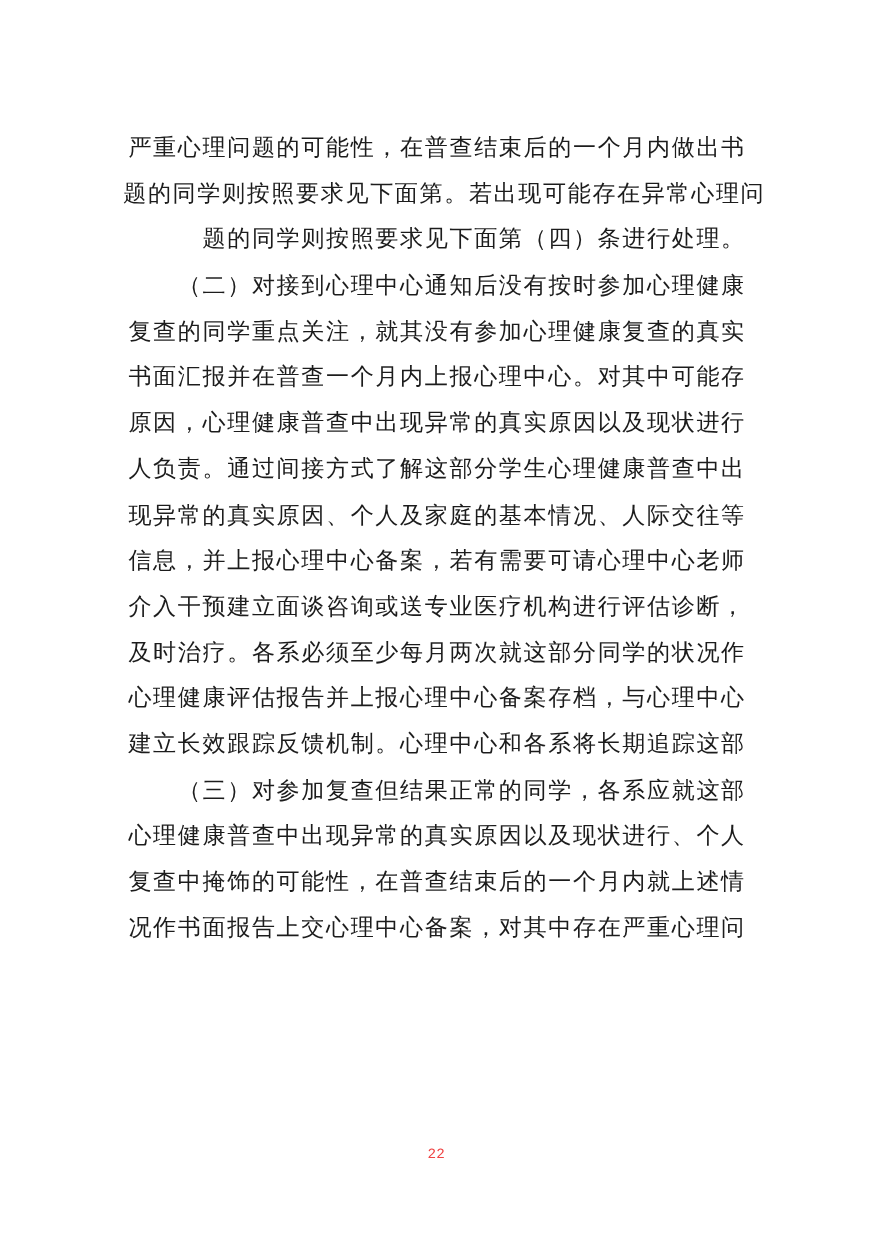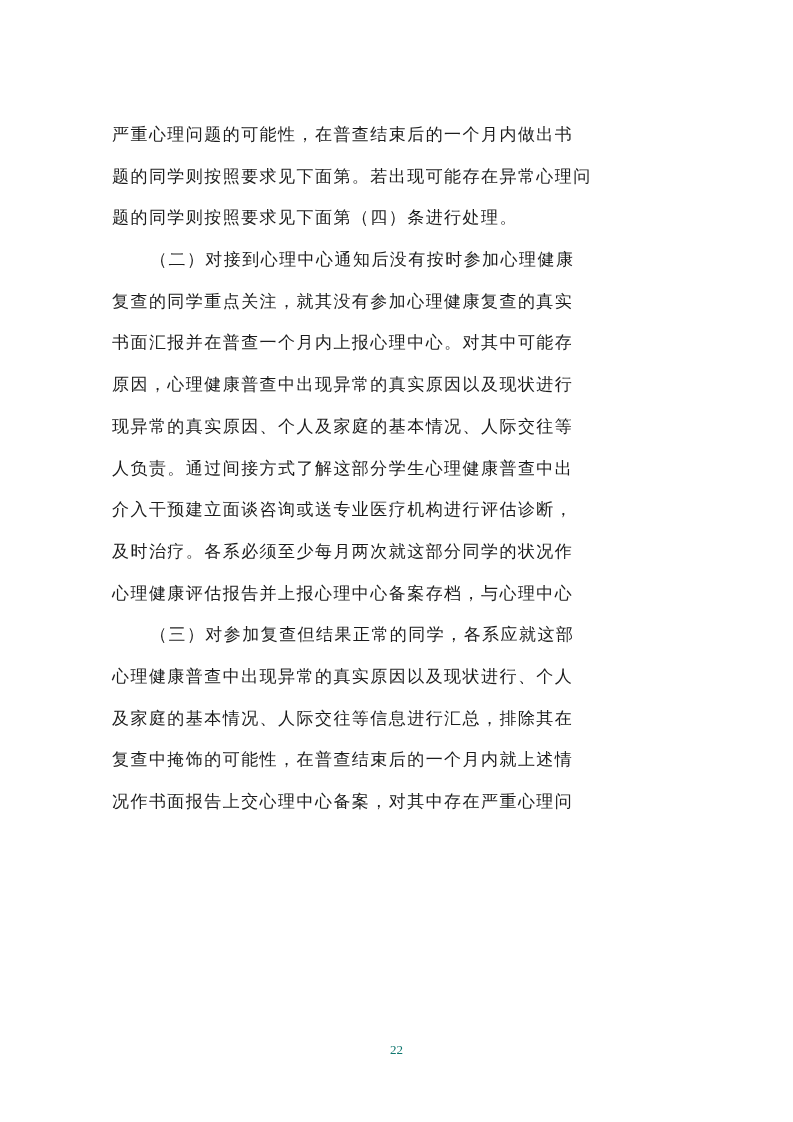--- a/index.html
+++ b/index.html
@@ -19,62 +19,64 @@
   .doc-body {
     position: absolute;
     left: 112px;
     top: 114px;
     width: 566px;
   }
   .text-line {
     display: block;
     height: 41.7px;
     line-height: 41.7px;
-    font-size: 17px;
+    font-size: 21px;
     letter-spacing: 1.45px;
     white-space: nowrap;
     text-rendering: optimizeLegibility;
+    text-align: right;
   }
   .text-line.indent {
     padding-left: 38px;
   }
   .page-footer {
     position: absolute;
     left: 0;
     top: 1040px;
     width: 100%;
     text-align: center;
   }
   .page-number {
     display: inline-block;
     font-size: 13px;
     line-height: 18px;
-    color: #0f766e;
-    font-family: Liberation Serif, serif;
+    color: #ef4444;
+    font-family: Liberation Mono, monospace;
   }
 </style>
 </head>
 <body>
 
 <div class="page">
   <div class="doc-body">
     <div class="text-line">严重心理问题的可能性，在普查结束后的一个月内做出书</div>
     <div class="text-line">题的同学则按照要求见下面第。若出现可能存在异常心理问</div>
     <div class="text-line">题的同学则按照要求见下面第（四）条进行处理。</div>
     <div class="text-line indent">（二）对接到心理中心通知后没有按时参加心理健康</div>
     <div class="text-line">复查的同学重点关注，就其没有参加心理健康复查的真实</div>
     <div class="text-line">书面汇报并在普查一个月内上报心理中心。对其中可能存</div>
     <div class="text-line">原因，心理健康普查中出现异常的真实原因以及现状进行</div>
+    <div class="text-line">人负责。通过间接方式了解这部分学生心理健康普查中出</div>
     <div class="text-line">现异常的真实原因、个人及家庭的基本情况、人际交往等</div>
-    <div class="text-line">人负责。通过间接方式了解这部分学生心理健康普查中出</div>
+    <div class="text-line">信息，并上报心理中心备案，若有需要可请心理中心老师</div>
     <div class="text-line">介入干预建立面谈咨询或送专业医疗机构进行评估诊断，</div>
     <div class="text-line">及时治疗。各系必须至少每月两次就这部分同学的状况作</div>
     <div class="text-line">心理健康评估报告并上报心理中心备案存档，与心理中心</div>
+    <div class="text-line">建立长效跟踪反馈机制。心理中心和各系将长期追踪这部</div>
     <div class="text-line indent">（三）对参加复查但结果正常的同学，各系应就这部</div>
     <div class="text-line">心理健康普查中出现异常的真实原因以及现状进行、个人</div>
-    <div class="text-line">及家庭的基本情况、人际交往等信息进行汇总，排除其在</div>
     <div class="text-line">复查中掩饰的可能性，在普查结束后的一个月内就上述情</div>
     <div class="text-line">况作书面报告上交心理中心备案，对其中存在严重心理问</div>
   </div>
   <div class="page-footer">
     <span class="page-number">22</span>
   </div>
 </div>
 
 </body></html>

